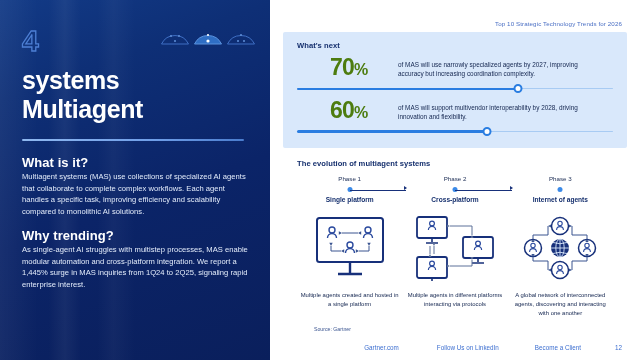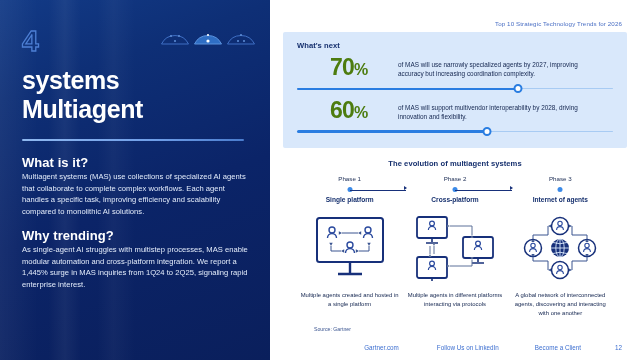--- a/index.html
+++ b/index.html
@@ -106,21 +106,21 @@
   }
   .slider-knob {
     position: absolute; top: 0px; width: 9px; height: 9px;
     background: #ffffff; border: 2px solid #2a7de1; border-radius: 50%;
     transform: translateX(-4.5px);
   }
 
   
   .evolution { margin: 11px 3px 0 3px; padding: 0 14px; }
   .section-title {
-    font-size: 7.6px; font-weight: 700; color: #16306e; letter-spacing: 0.05px; text-align: center;
+    font-size: 7.6px; font-weight: 700; color: #16306e; letter-spacing: 0.05px;
   }
   .phase-labels { display: flex; margin-top: 7px; }
   .phase-col { flex: 1 1 0; text-align: center; position: relative; }
   .phase-top { font-size: 6.2px; color: #1b2c54; font-weight: 400; }
   .phase-axis { position: relative; height: 11px; margin-top: 2px; }
   .axis-dot {
     position: absolute; top: 3.5px; left: 50%; transform: translateX(-50%);
     width: 5px; height: 5px; border-radius: 50%; background: #3b8ae8;
   }
   .axis-line {

